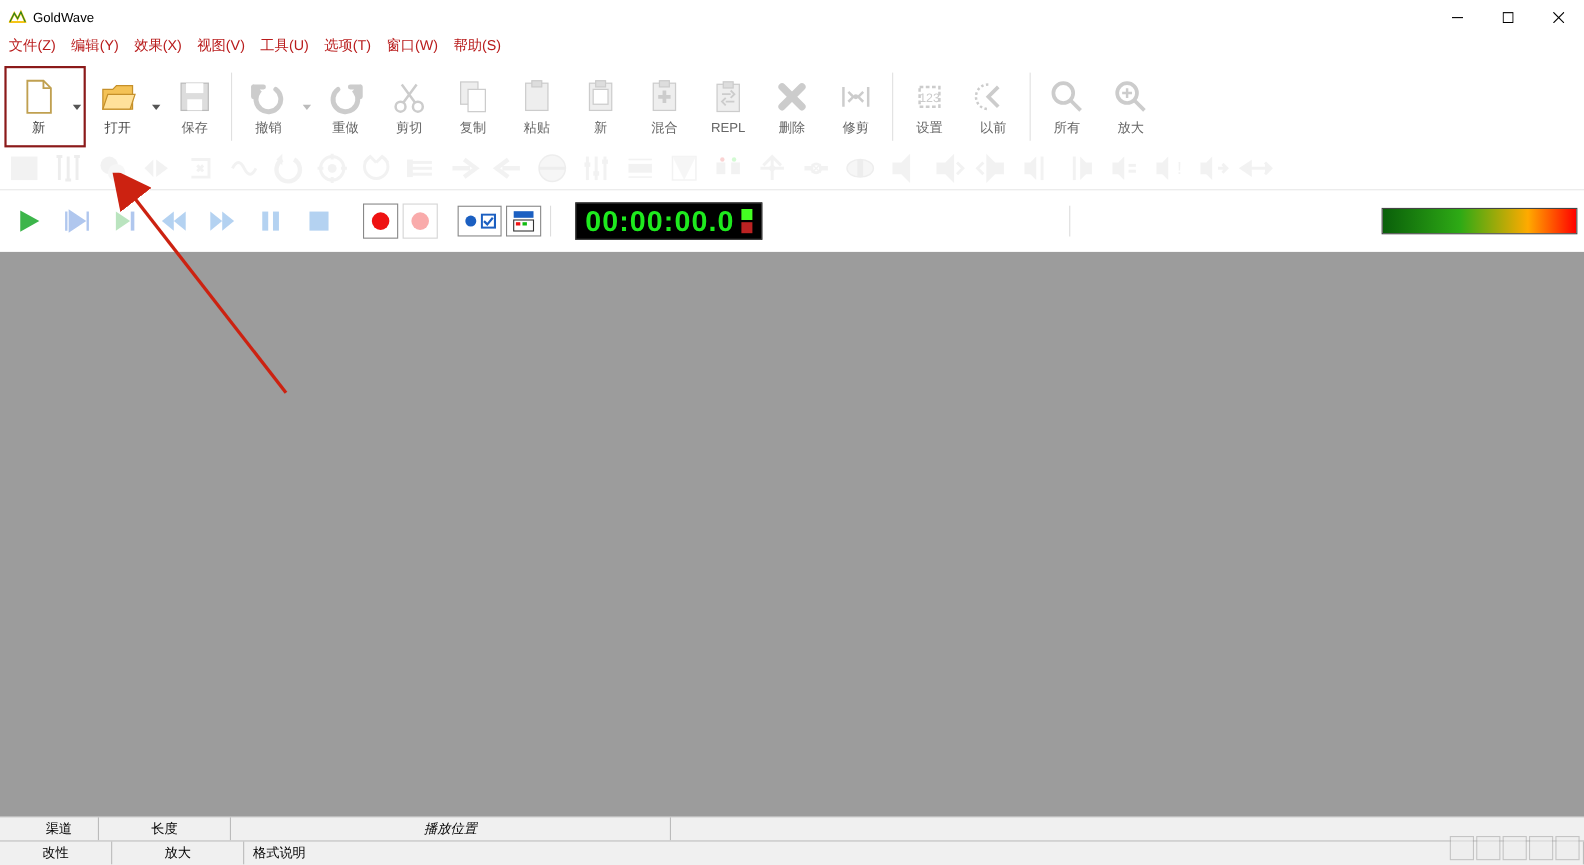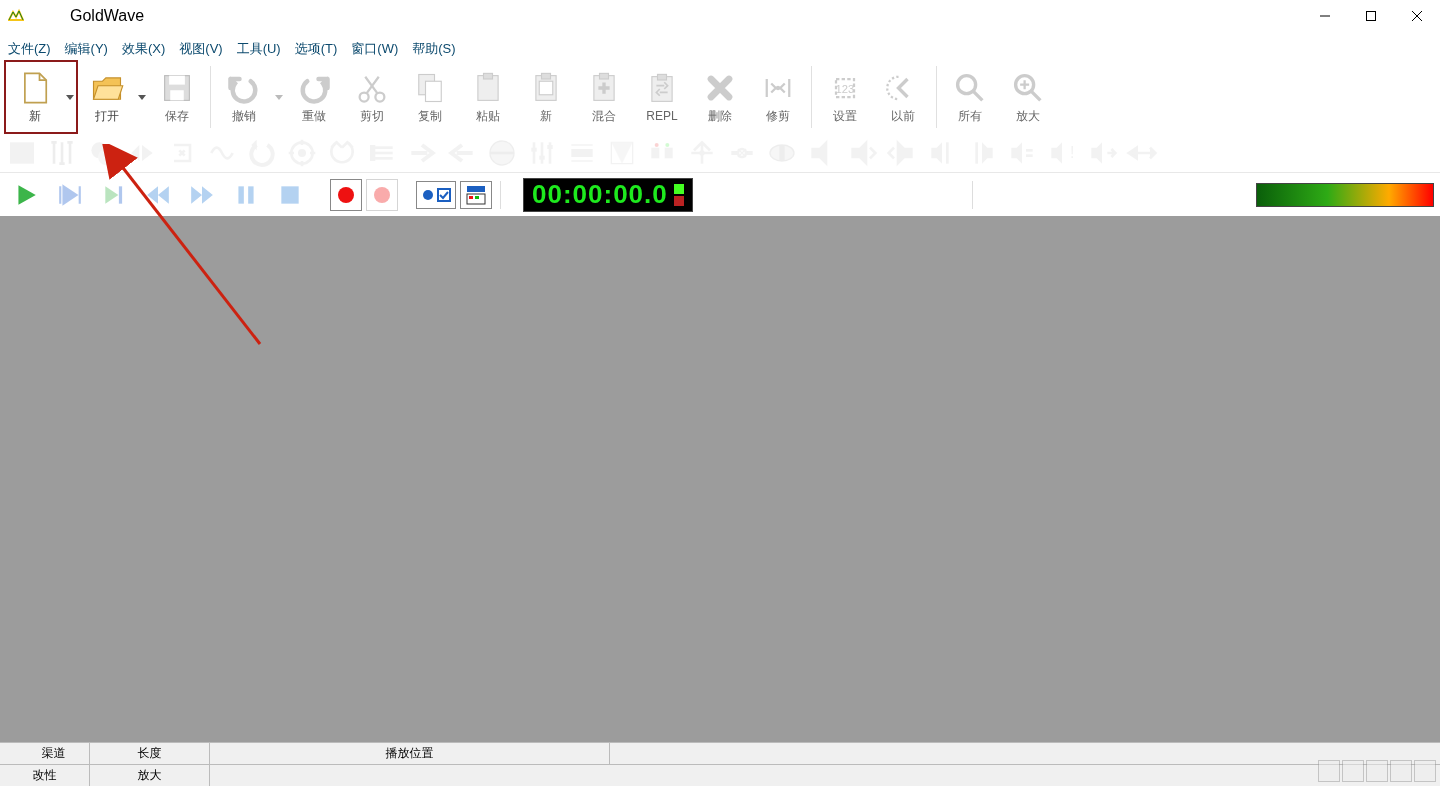--- a/index.html
+++ b/index.html
@@ -1,60 +1,60 @@
 <!DOCTYPE html>
 <html><head>
 <meta charset="utf-8">
 <style>
 * { margin: 0; padding: 0; box-sizing: border-box; font-family: "Microsoft YaHei", "Segoe UI", sans-serif; }
 html, body { width: 1440px; height: 786px; overflow: hidden; background: #fff; }
 
 .titlebar { height: 32px; display: flex; align-items: center; padding: 0 0 0 8px; background: #fff; }
 .titlebar .logo { width: 16px; height: 16px; margin-right: 6px; display: inline-block; }
-.titlebar .title { font-size: 16px; color: #000; flex: 1; margin-left: 40px; }
+.titlebar .title { font-size: 12px; color: #000; flex: 1; }
 .winbtns { display: flex; height: 100%; }
 .winbtn { width: 46px; height: 100%; display: flex; align-items: center; justify-content: center; color: #222; }
 .winbtn svg { width: 10px; height: 10px; }
 
-.menubar { height: 26px; display: flex; align-items: flex-end; padding: 0 8px; gap: 14px; font-size: 13px; color: #0c4a6e; }
+.menubar { height: 26px; display: flex; align-items: flex-start; padding: 0 8px; gap: 14px; font-size: 13px; color: #b91c1c; }
 .menubar .item { cursor: default; }
 
 .toolbar-main { height: 76px; display: flex; align-items: stretch; padding: 2px 4px 0 4px; }
 .tbtn { display: flex; flex-direction: column; align-items: center; justify-content: center; padding: 4px 8px; font-size: 12px; color: #666; min-width: 58px; }
 .tbtn.enabled { color: #444; }
 .tbtn .ico { width: 36px; height: 36px; display: flex; justify-content: center; margin-bottom: 2px;}
 .tbtn .lbl { font-size: 12px; }
 .vsep { width: 1px; background: #e0e0e0; margin: 6px 4px; }
 .drop { width: 12px; display:flex; align-items:center; justify-content:center; }
 .drop svg { width:8px; height:5px; }
 .highlight-new { border: 2px solid #8b1a1a; }
 
 .toolbar-secondary { height: 38px; display: flex; align-items: center; padding: 0 6px; gap: 8px; }
 .sbtn { width: 32px; height: 32px; display:flex; align-items:center; justify-content:center; opacity: 0.25; }
 
-.transport-bar { height: 44px; display: flex; align-items: center; padding: 0 6px; gap: 4px; border-top:1px solid #e8e8e8; }
+.transport-bar { height: 57px; display: flex; align-items: center; padding: 0 6px; gap: 4px; border-top:1px solid #e8e8e8; }
 .tpbtn { width: 40px; height: 32px; display:flex; align-items:center; justify-content:center; }
 .tpbtn svg { width:26px; height:26px; }
 .tpbtn.disabled { opacity: 0.35; }
 .recbox { width:32px;height:32px;border:1px solid #888;display:flex;align-items:center;justify-content:center;background:#fff;}
 .recbox.disabled { opacity:0.35;}
 .timedisplay { margin-left: 14px; background:#000; color:#1eea1e; font-family:"Consolas","Courier New",monospace; font-size:26px; font-weight:bold; padding: 0px 8px 0px 8px; letter-spacing:1px; display:flex; align-items:center; height:34px; border:1px solid #444;}
 .timedisplay .ind { display:flex;flex-direction:column;gap:2px;margin-left:6px;}
 .timedisplay .ind .dot{width:10px;height:10px;}
 .vumeter { margin-left:auto; width:178px; height:24px; background:linear-gradient(90deg,#0a5f0a 0%, #2eaa15 40%, #ffaa00 75%, #ff0000 100%); border:1px solid #444;}
 .vsep2 { width:1px; height:28px; background:#ddd; margin:0 4px;}
 
 .workspace { flex:1; background:#9c9c9c; height: 508px; position:relative;}
 .arrow-annotation { position:absolute; left:100px; top:-72px; pointer-events:none;}
 
 .statusbar { height: 22px; display:flex; border-top:1px solid #bbb; font-size:12px; background:#f0f0f0;}
 .statusbar .cell { border-right:1px solid #bbb; padding:2px 0; text-align:center;}
 .statusbar.row2 { border-top:1px solid #bbb;}
-.cell.c1{width:90px;padding-left:18px;} .cell.c2{width:120px;font-family:Liberation Serif, serif;} .cell.c3{width:394px;} .cell.c4{width:400px;} .cell.c5{flex:1; border-right:none;}
-.cell.r2c1{width:90px;} .cell.r2c2{width:120px;} .cell.r2c3{flex:1;text-align:left;padding-left:8px;}
+.cell.c1{width:90px;padding-left:18px;} .cell.c2{width:120px;font-family:Liberation Serif, serif;} .cell.c3{width:394px;} .cell.c4{width:400px;font-style:italic;} .cell.c5{flex:1; border-right:none;}
+.cell.r2c1{width:102px;} .cell.r2c2{width:120px;} .cell.r2c3{flex:1;text-align:left;padding-left:8px;}
 
 .mini-icons { position:absolute; right:4px; bottom:4px; display:flex; gap:2px; opacity:0.5;}
 .mini-icons div{ width:22px;height:22px;border:1px solid #999; background:#eee;}
 
 .root { display:flex; flex-direction:column; height:786px; width:1440px; position:relative;}
 </style>
 </head>
 <body>
 <div class="root">
 
@@ -573,20 +573,21 @@
 
 <div class="statusbar">
   <div class="cell c1">渠道</div>
   <div class="cell c2">长度</div>
   <div class="cell c4">播放位置</div>
   <div class="cell c5"></div>
 </div>
 <div class="statusbar row2">
   <div class="cell r2c1">改性</div>
   <div class="cell r2c2">放大</div>
+  <div class="cell r2c3">格式说明</div>
 </div>
 
 <div class="mini-icons">
   <div></div>
   <div></div>
   <div></div>
   <div></div>
   <div></div>
 </div>
 

